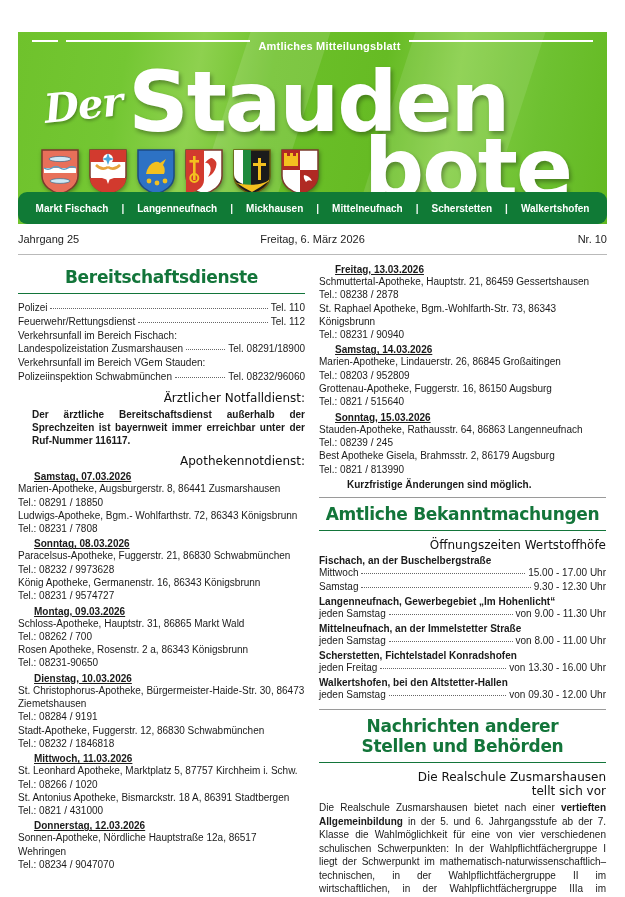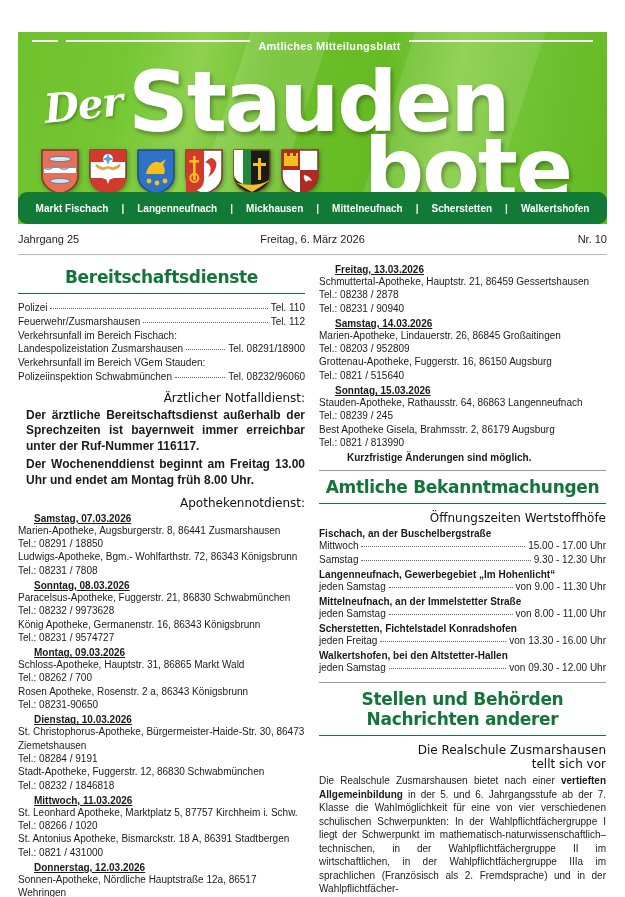--- a/index.html
+++ b/index.html
@@ -204,25 +204,25 @@
     font-family: "DejaVu Sans", sans-serif;
     font-size: 12px;
     font-weight: normal;
     color: #111;
     margin: 7px 0 3px 0;
     text-align: right;
   }
   .sub-head.tight { margin-top: 1px; }
 
   .bold-para {
-    font-size: 12px;
+    font-size: 10px;
     font-weight: bold;
     line-height: 1.32;
     text-align: justify;
-    margin: 0 0 2px 8px;
+    margin: 0 0 2px 14px;
   }
 
   .body-para {
     font-size: 10px;
     line-height: 1.35;
     text-align: justify;
     margin: 0;
     hyphens: auto;
   }
   .body-para b { font-weight: bold; }
@@ -377,42 +377,41 @@
 
     <div class="section-head">Bereitschaftsdienste</div>
     <hr class="head-rule">
 
     <div class="leader">
       <span class="lbl">Polizei</span>
       <span class="dots"></span>
       <span class="val">Tel. 110</span>
     </div>
     <div class="leader">
-      <span class="lbl">Feuerwehr/Zusmarshausen</span>
+      <span class="lbl">Feuerwehr/Rettungsdienst</span>
       <span class="dots"></span>
       <span class="val">Tel. 112</span>
     </div>
 
     <div class="plain">Verkehrsunfall im Bereich Fischach:</div>
     <div class="leader">
       <span class="lbl">Landespolizeistation Zusmarshausen</span>
       <span class="dots"></span>
       <span class="val">Tel. 08291/18900</span>
     </div>
 
     <div class="plain">Verkehrsunfall im Bereich VGem Stauden:</div>
     <div class="leader">
       <span class="lbl">Polizeiinspektion Schwabmünchen</span>
       <span class="dots"></span>
       <span class="val">Tel. 08232/96060</span>
     </div>
 
     <div class="sub-head">Ärztlicher Notfalldienst:</div>
     <p class="bold-para">Der ärztliche Bereitschaftsdienst außerhalb der Sprechzeiten ist bayernweit immer erreichbar unter der Ruf-Nummer 116117.</p>
-    <p class="bold-para">Der Wochenenddienst beginnt am Freitag 13.00 Uhr und endet am Montag früh 8.00 Uhr.</p>
 
     <div class="sub-head">Apothekennotdienst:</div>
 
     <div>
       <div class="day-head">Samstag, 07.03.2026</div>
       <div class="plain">Marien-Apotheke, Augsburgerstr. 8, 86441 Zusmarshausen</div>
       <div class="plain">Tel.: 08291 / 18850</div>
       <div class="plain">Ludwigs-Apotheke, Bgm.- Wohlfarthstr. 72, 86343 Königsbrunn</div>
       <div class="plain">Tel.: 08231 / 7808</div>
     </div>
@@ -456,20 +455,21 @@
 
     </div>
   </div>
 
   <div class="col">
 
     <div>
       <div class="day-head">Freitag, 13.03.2026</div>
       <div class="plain">Schmuttertal-Apotheke, Hauptstr. 21, 86459 Gessertshausen</div>
       <div class="plain">Tel.: 08238 / 2878</div>
+      <div class="plain">St. Raphael Apotheke, Bgm.-Wohlfarth-Str. 73, 86343 Königsbrunn</div>
       <div class="plain">Tel.: 08231 / 90940</div>
     </div>
 
     <div>
       <div class="day-head">Samstag, 14.03.2026</div>
       <div class="plain">Marien-Apotheke, Lindauerstr. 26, 86845 Großaitingen</div>
       <div class="plain">Tel.: 08203 / 952809</div>
       <div class="plain">Grottenau-Apotheke, Fuggerstr. 16, 86150 Augsburg</div>
       <div class="plain">Tel.: 0821 / 515640</div>
     </div>
@@ -537,22 +537,22 @@
       <div class="leader">
         <span class="lbl">jeden Samstag</span>
         <span class="dots"></span>
         <span class="val">von 09.30 - 12.00 Uhr</span>
       </div>
     </div>
 
     <hr class="thin-rule">
 
     <div class="section-head">
+      <div>Nachrichten anderer</div>
       <div>Stellen und Behörden</div>
-      <div>Nachrichten anderer</div>
     </div>
     <hr class="head-rule">
 
     <div class="sub-head tight">
       <div>Die Realschule Zusmarshausen</div>
       <div>tellt sich vor</div>
     </div>
 
     <p class="body-para"><span>Die Realschule Zusmarshausen bietet nach einer </span><b>vertieften Allgemeinbildung</b><span> in der 5. und 6. Jahrgangsstufe ab der 7. Klasse die Wahlmöglichkeit für eine von vier verschiedenen schulischen Schwerpunkten: In der Wahlpflichtfächergruppe I liegt der Schwerpunkt im mathematisch-naturwissenschaftlich–technischen, in der Wahlpflichtfächergruppe II im wirtschaftlichen, in der Wahlpflichtfächergruppe IIIa im sprachlichen (Französisch als 2. Fremdsprache) und in der Wahlpflichtfächer-</span></p>
 

